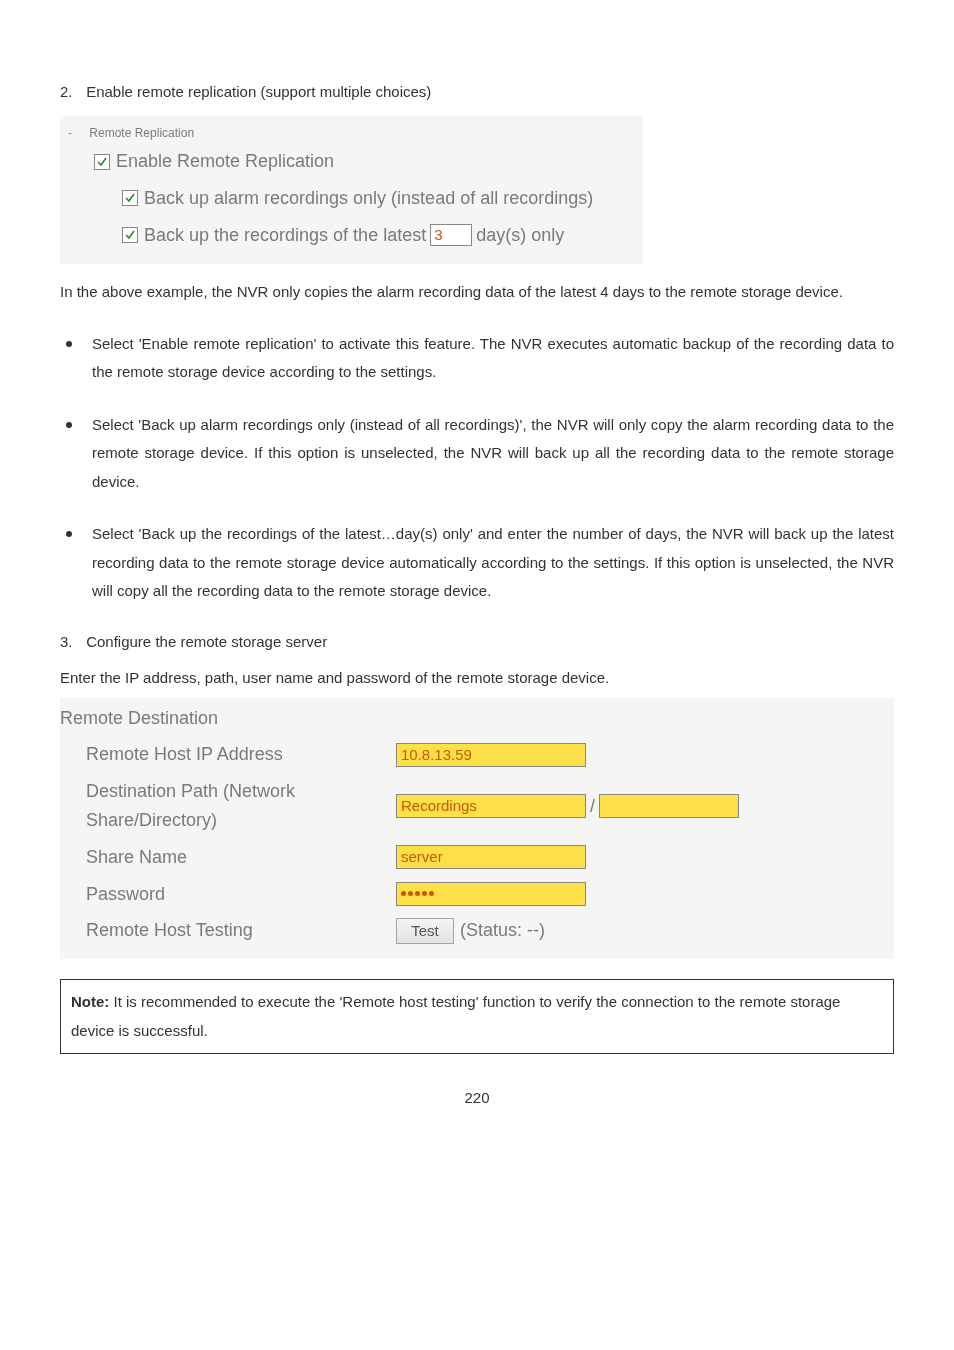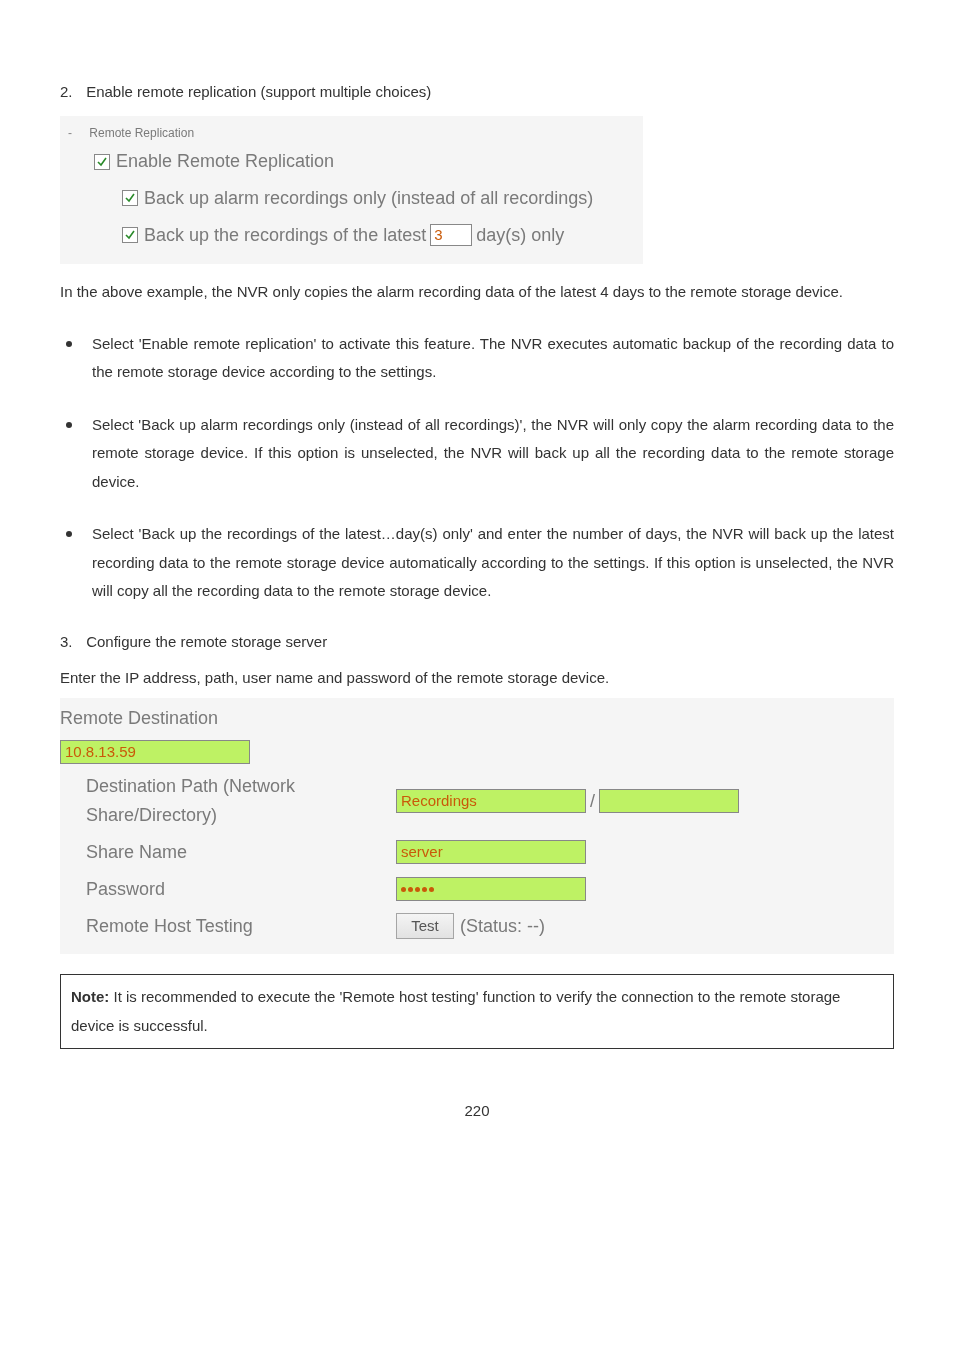--- a/index.html
+++ b/index.html
@@ -115,21 +115,21 @@
     padding: 4px 0;
   }
   .sb2-label {
     width: 310px;
     padding-left: 26px;
   }
   .txt-input {
     width: 180px;
     height: 22px;
     border: 1px solid #888;
-    background: #bef264;
+    background: #fde047;
     color: #c95a09;
     font-size: 15px;
     padding: 0 4px;
     display:flex;
     align-items:center;
     overflow:hidden;
   }
   .txt-input + .slash { margin: 0 4px; color: #7a7a7a; }
   .btn-test {
     width: 56px;
@@ -145,21 +145,21 @@
   }
   .status-text { color: #7a7a7a; }
   .note-box {
     border: 1px solid #333;
     padding: 8px 10px;
     margin-top: 15px;
     line-height: 1.9;
   }
   .page-num {
     text-align: center;
-    margin-top: 50px;
+    margin-top: 32px;
     font-size: 15px;
   }
   .dot-row {
     display:flex; gap:2px;
   }
   .dot { width:5px;height:5px;border-radius:50%;background:#c95a09;}
 </style>
 </head>
 <body>
 
@@ -212,20 +212,21 @@
 <div class="step-line">
   <span class="step-num">3.</span>
   <span>Configure the remote storage server</span>
 </div>
 
 <div class="para" style="margin-bottom:8px">Enter the IP address, path, user name and password of the remote storage device.</div>
 
 <div class="screenshot-box2">
   <div class="sb2-title">Remote Destination</div>
   <div class="sb2-row">
+    <div class="sb2-label">Remote Host IP Address</div>
     <div class="txt-input">10.8.13.59</div>
   </div>
   <div class="sb2-row">
     <div class="sb2-label">Destination Path (Network Share/Directory)</div>
     <div class="txt-input">Recordings</div>
     <span class="slash">/</span>
     <div class="txt-input" style="width:130px"></div>
   </div>
   <div class="sb2-row">
     <div class="sb2-label">Share Name</div>

